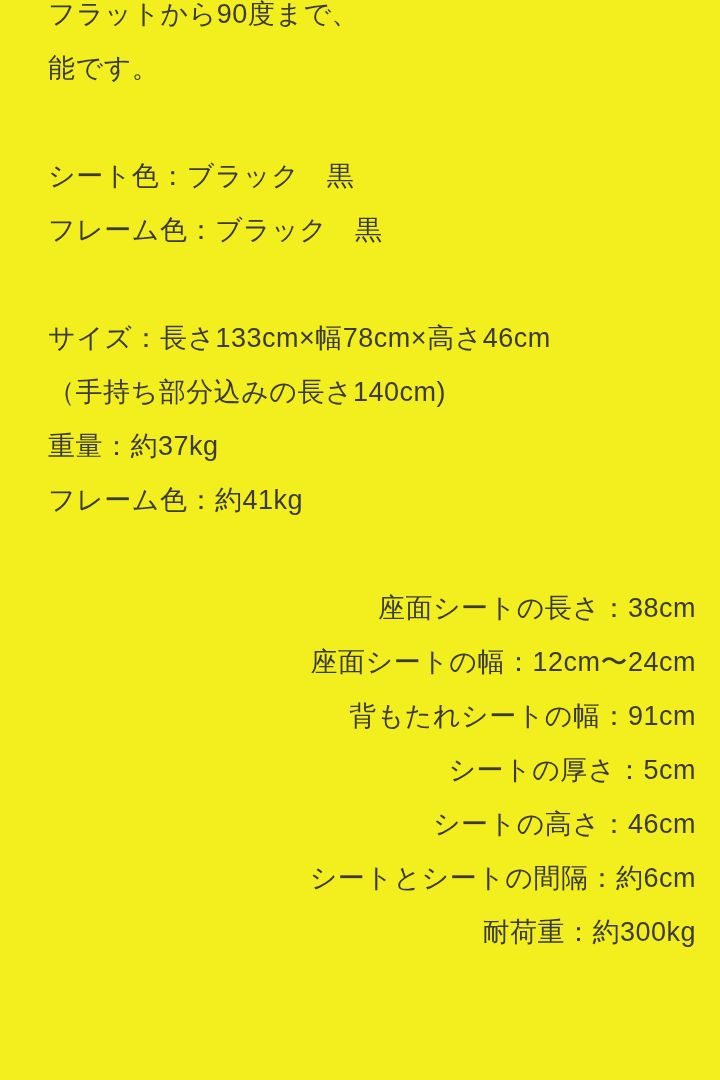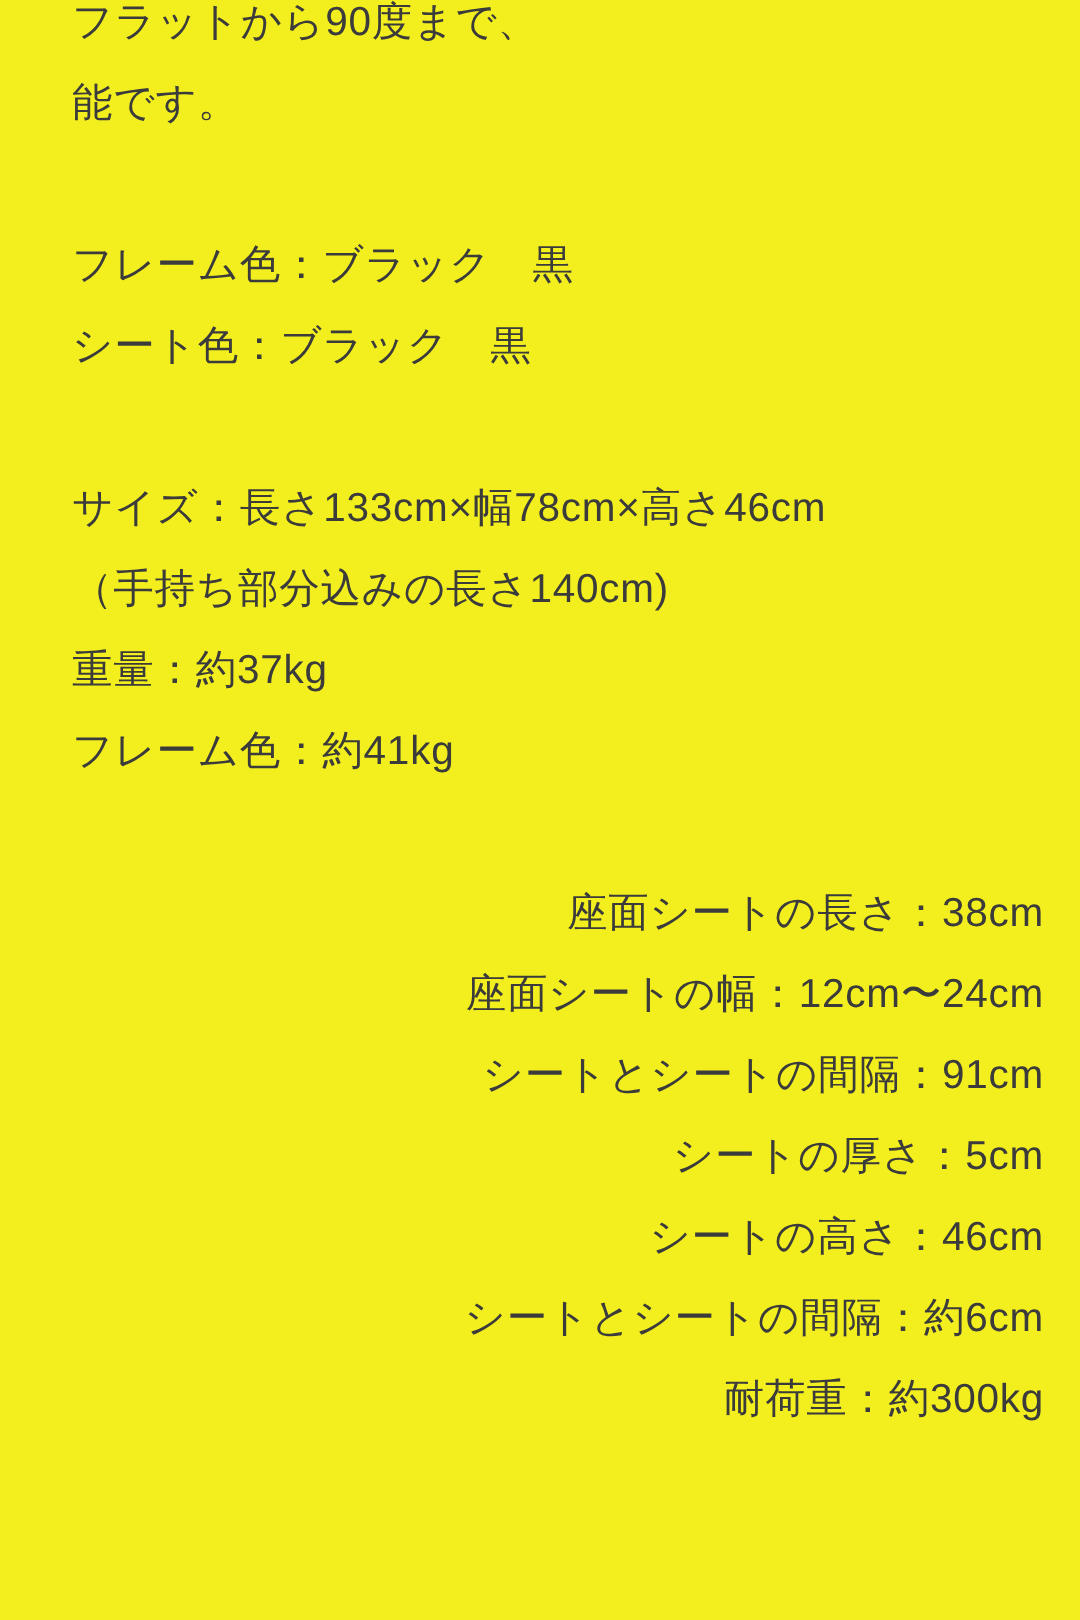--- a/index.html
+++ b/index.html
@@ -46,35 +46,35 @@
 
 <div class="description-viewport">
   <div class="description-content">
 
     <div class="para">
       <div class="line">フラットから90度まで、</div>
       <div class="line">能です。</div>
     </div>
 
     <div class="para">
+      <div class="line">シート色：ブラック　黒</div>
       <div class="line">フレーム色：ブラック　黒</div>
-      <div class="line">シート色：ブラック　黒</div>
     </div>
 
     <div class="para">
       <div class="line">サイズ：長さ133cm×幅78cm×高さ46cm</div>
       <div class="line">（手持ち部分込みの長さ140cm)</div>
       <div class="line">重量：約37kg</div>
       <div class="line">フレーム色：約41kg</div>
     </div>
 
     <div class="para">
       <div class="line">座面シートの長さ：38cm</div>
       <div class="line">座面シートの幅：12cm〜24cm</div>
-      <div class="line">シートとシートの間隔：91cm</div>
+      <div class="line">背もたれシートの幅：91cm</div>
       <div class="line">シートの厚さ：5cm</div>
       <div class="line">シートの高さ：46cm</div>
       <div class="line">シートとシートの間隔：約6cm</div>
       <div class="line">耐荷重：約300kg</div>
     </div>
 
   </div>
 </div>
 
 </body></html>

